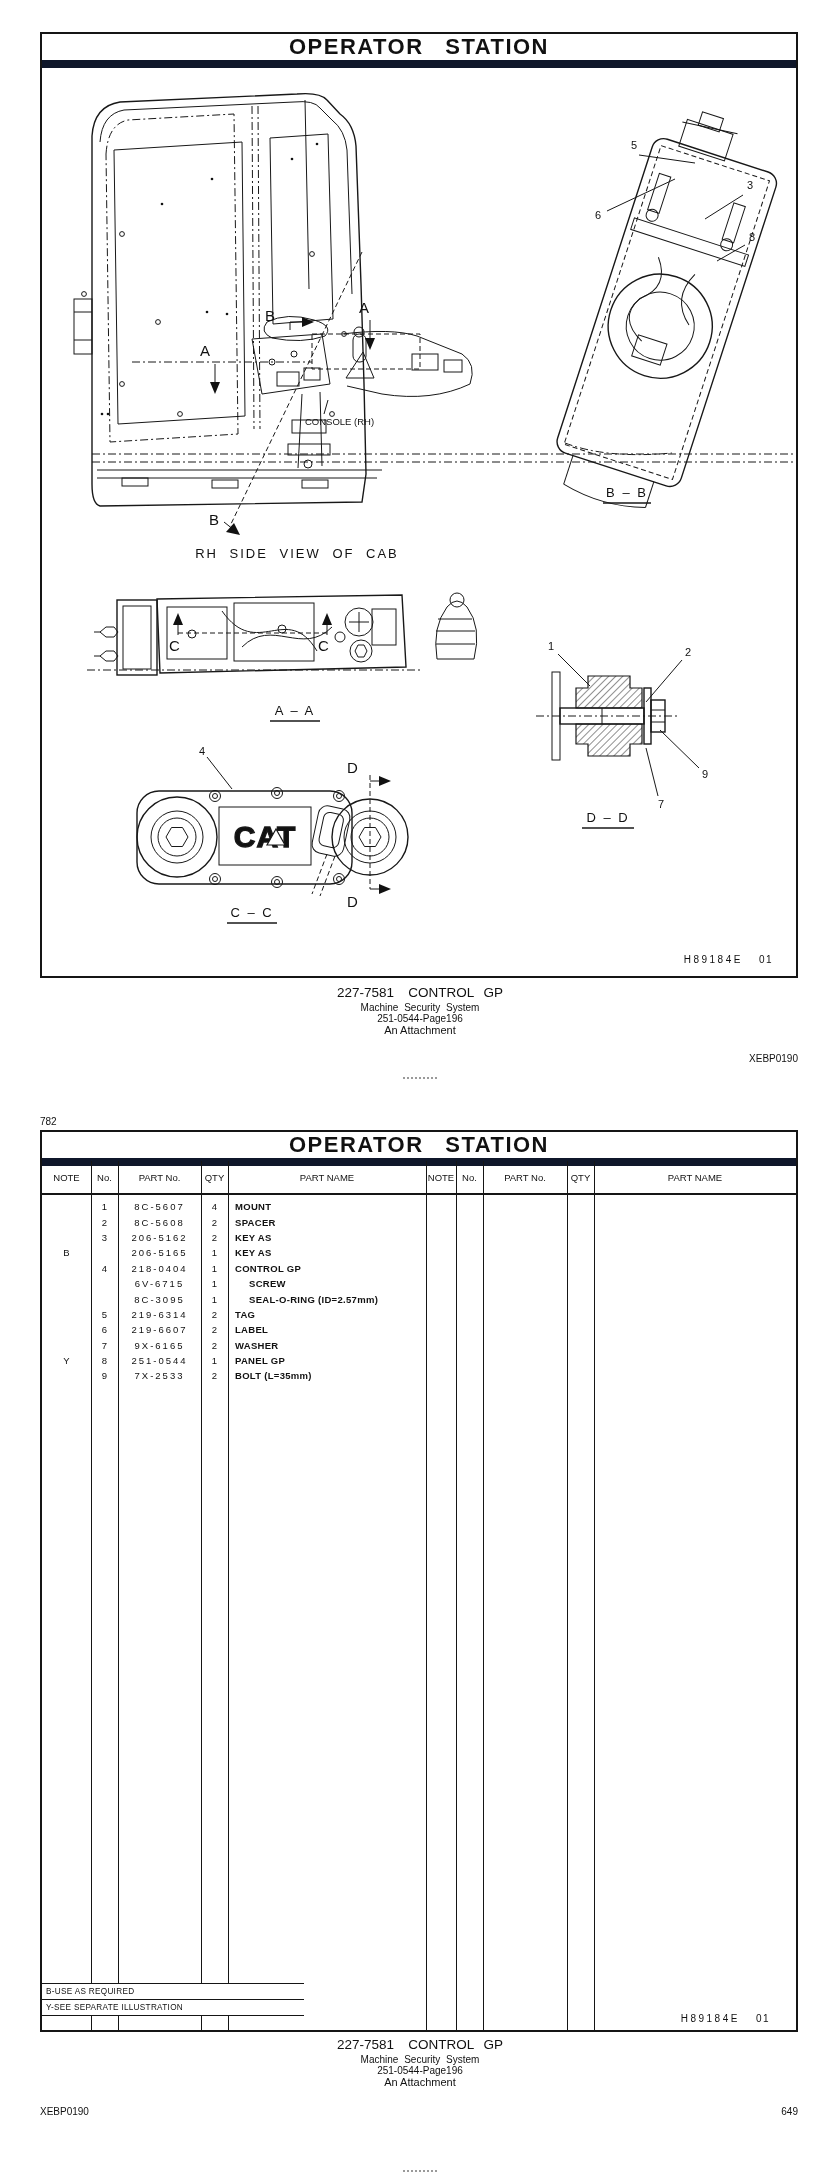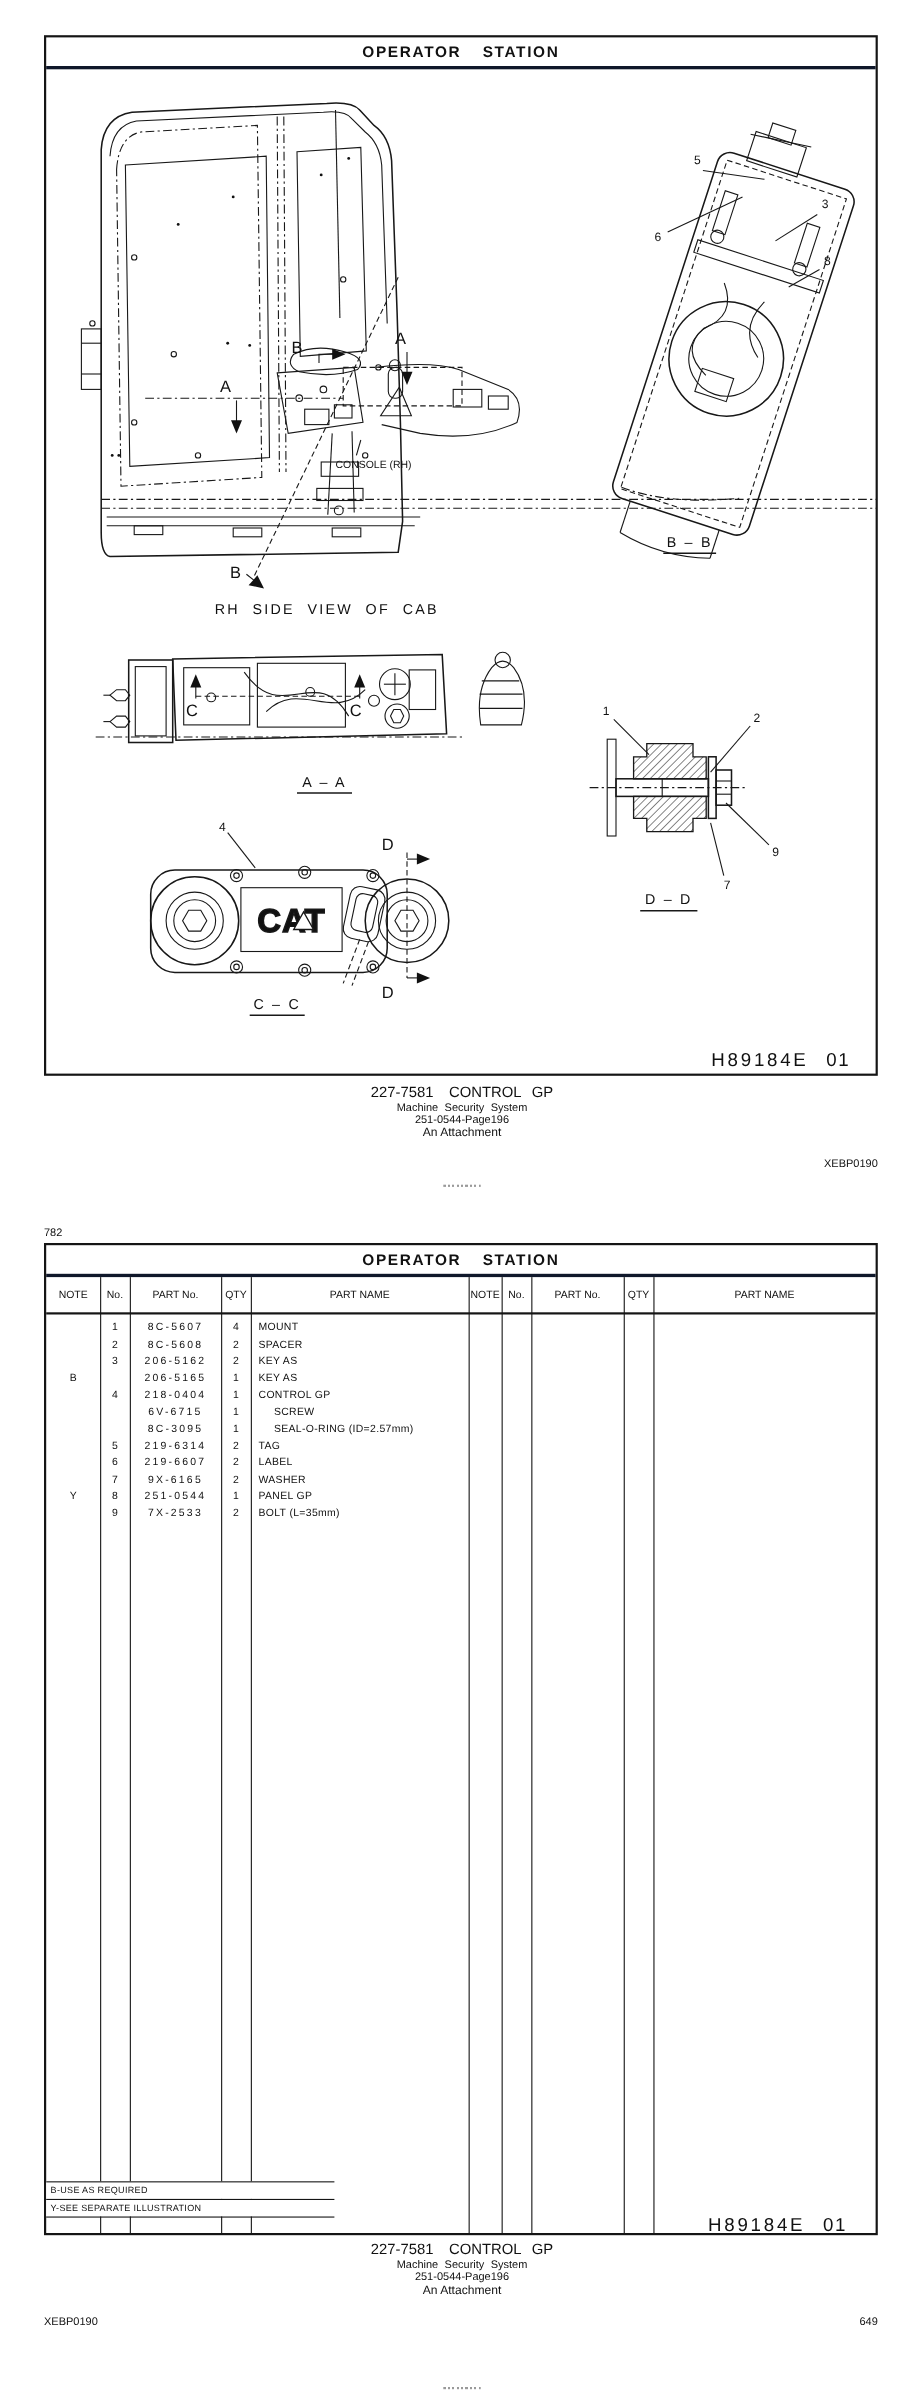--- a/index.html
+++ b/index.html
@@ -4,52 +4,52 @@
 <style>
   html,body{margin:0;padding:0;}
   body{
     width:840px;height:2178px;position:relative;background:#ffffff;
     font-family:"Liberation Sans",sans-serif;color:#111;
     -webkit-font-smoothing:antialiased;
   }
   .pg{position:absolute;left:40px;width:758px;border:2px solid #151515;background:#fff;box-sizing:border-box;}
   #page1{top:32px;height:946px;}
   #page2{top:1130px;height:902px;}
-  .ttl{border-bottom:3px solid #0f172a;text-align:center;font-size:14px;font-weight:bold;
+  .ttl{border-bottom:8px solid #0f172a;text-align:center;font-size:22px;font-weight:bold;
        letter-spacing:1.5px;word-spacing:14px;height:26px;line-height:26px;}
   svg{position:absolute;overflow:visible;}
   svg text{font-family:"Liberation Sans",sans-serif;fill:#111;}
   .ln{stroke:#181818;fill:none;stroke-width:1;}
   .ln2{stroke:#181818;fill:none;stroke-width:1.4;}
   .dd{stroke:#181818;fill:none;stroke-width:1;stroke-dasharray:8 3 2 3;}
   .dsh{stroke:#181818;fill:none;stroke-width:1;stroke-dasharray:5 3;}
   .ah{fill:#111;stroke:none;}
   .cap{font-size:13px;letter-spacing:2px;}
   .lab{font-size:15px;}
   .co{font-size:11px;}
-  .hcode{position:absolute;font-size:17px;letter-spacing:2.5px;margin-left:13px;}
+  .hcode{position:absolute;font-size:10px;letter-spacing:2.5px;margin-left:13px;}
   .hcode .rev{margin-left:16px;letter-spacing:1.5px;}
   .capblock{position:absolute;left:0;width:840px;text-align:center;line-height:1;}
   .capblock .l1{font-size:13.5px;font-weight:normal;word-spacing:6px;}
   .capblock .l1 .pnm{margin-left:14px;}
   .capblock .l2{font-size:10px;margin-top:3px;word-spacing:3px;}
   .capblock .l3{font-size:10px;margin-top:1px;}
   .capblock .l4{font-size:11px;margin-top:1px;}
   .meta{position:absolute;font-size:10px;}
   
   .vl{position:absolute;width:1px;background:#151515;top:29px;bottom:0;}
   .hdrline{position:absolute;left:0;right:0;top:61px;height:2px;background:#151515;}
   .hd{position:absolute;top:40px;font-size:9.5px;text-align:center;}
   .rows{position:absolute;left:0;top:67px;width:384px;}
   .prow{display:flex;height:15.4px;align-items:center;font-size:9.5px;white-space:nowrap;}
   .c-note{width:49px;text-align:center;flex:none;}
   .c-no{width:27px;text-align:center;flex:none;}
   .c-part{width:83px;text-align:center;letter-spacing:2px;flex:none;}
   .c-qty{width:27px;text-align:center;flex:none;}
-  .c-name{flex:1;padding-left:7px;letter-spacing:.3px;}
+  .c-name{flex:1;padding-left:7px;letter-spacing:.3px;font-weight:bold;}
   .c-name.ind{padding-left:21px;}
   .fn{position:absolute;left:0;width:262px;height:16px;border-top:1.2px solid #151515;
       font-size:8.2px;line-height:16px;padding-left:4px;background:#fff;box-sizing:border-box;letter-spacing:.3px;}
   .fnbot{position:absolute;left:0;width:262px;height:1.2px;background:#151515;}
   .fp{position:absolute;height:2px;width:34px;left:403px;
       background:repeating-linear-gradient(90deg,#9a9a9a 0 2px,transparent 2px 4px);}
 </style>
 </head>
 <body>
 

